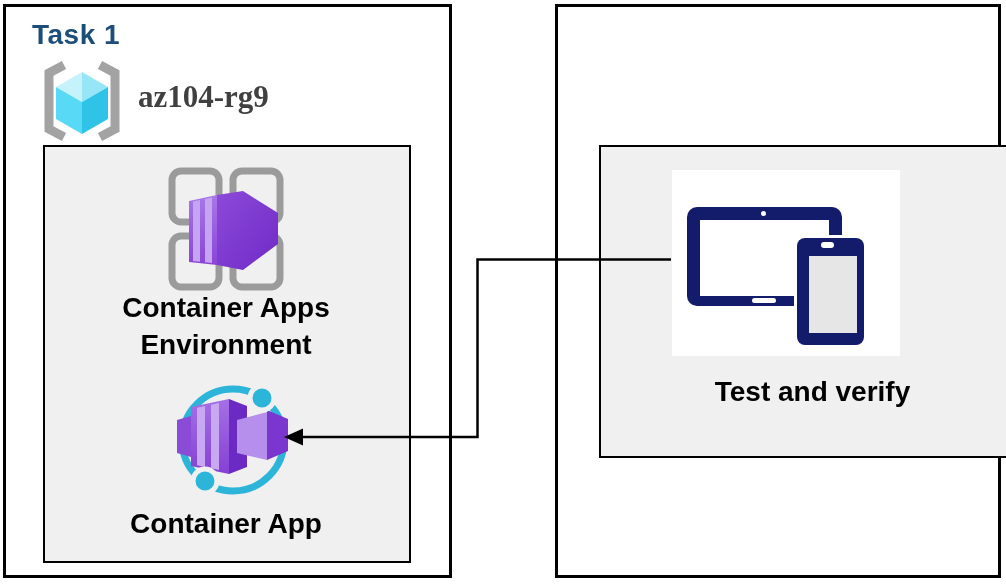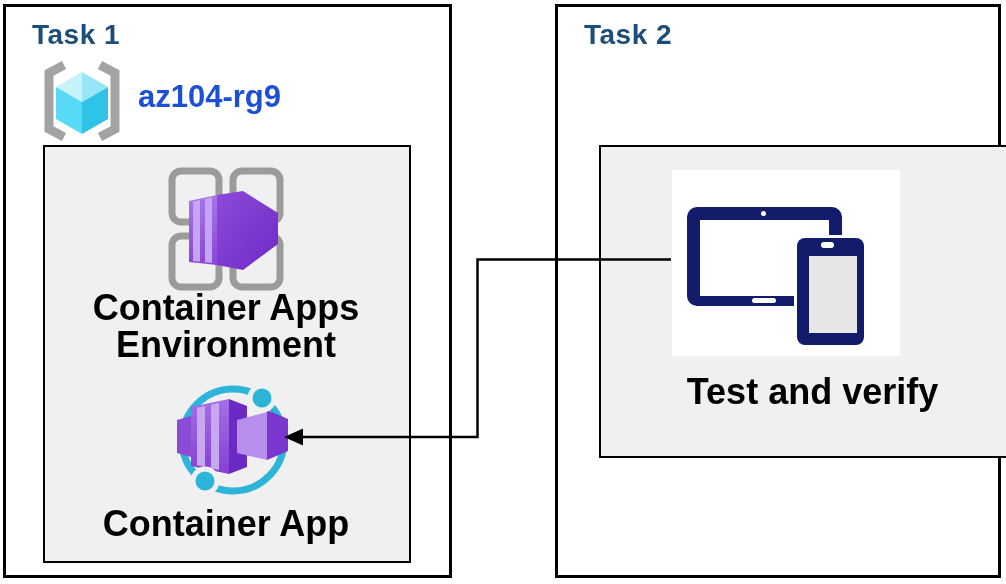--- a/index.html
+++ b/index.html
@@ -19,25 +19,25 @@
   }
   .inner-box {
     position:absolute; background:#f0f0f0; border:2px solid #000000;
     box-sizing:border-box;
   }
   .inner1 { left:37px; top:138px; width:368px; height:418px; }
   .inner2 { left:41px; top:138px; width:429px; height:313px; }
   .rg-icon { position:absolute; left:30px; top:53px; }
   .rg-name {
     position:absolute; left:132px; top:72px;
-    font-size:31px; font-weight:bold; color:#1d4ed8;
+    font-size:31px; font-weight:bold; color:#404040;font-family:Liberation Serif, serif;
   }
   .diagram-label {
     position:absolute; left:0; right:2px; text-align:center;
-    font-size:36px; font-weight:bold; color:#000000; line-height:37px;
+    font-size:28px; font-weight:bold; color:#000000; line-height:37px;
     padding:0 36px; box-sizing:border-box;
   }
   .env-label { top:142px; }
   .app-label { top:358px;text-align:center; }
   .verify-label { top:226px; }
   .cae-icon { position:absolute; left:122px; top:19px; }
   .ca-icon  { position:absolute; left:129px; top:233px; }
   
   .device-panel { position:absolute; left:71px; top:23px; width:228px; height:186px; background:#ffffff; }
   .tablet {
@@ -115,21 +115,20 @@
         <polygon points="93,30 114,39 114,71 93,80" fill="#7a36cf"></polygon>
         <polygon points="63,40 93,32 93,80 63,73" fill="#b68fec"></polygon>
         <circle cx="88" cy="18" r="12" fill="#2cb4d9" stroke="#f0f0f0" stroke-width="5"></circle>
         <circle cx="31" cy="101" r="12" fill="#2cb4d9" stroke="#f0f0f0" stroke-width="5"></circle>
       </svg>
       <div class="diagram-label app-label">Container App</div>
     </div>
   </div>
 
   <div class="task-box task2">
-    <div class="task-title">Task 2</div>
 
     <div class="inner-box inner2">
       <div class="device-panel">
         <div class="tablet">
           <div class="tablet-camera"></div>
           <div class="tablet-screen"></div>
           <div class="tablet-home"></div>
         </div>
         <div class="phone">
           <div class="phone-speaker"></div>

